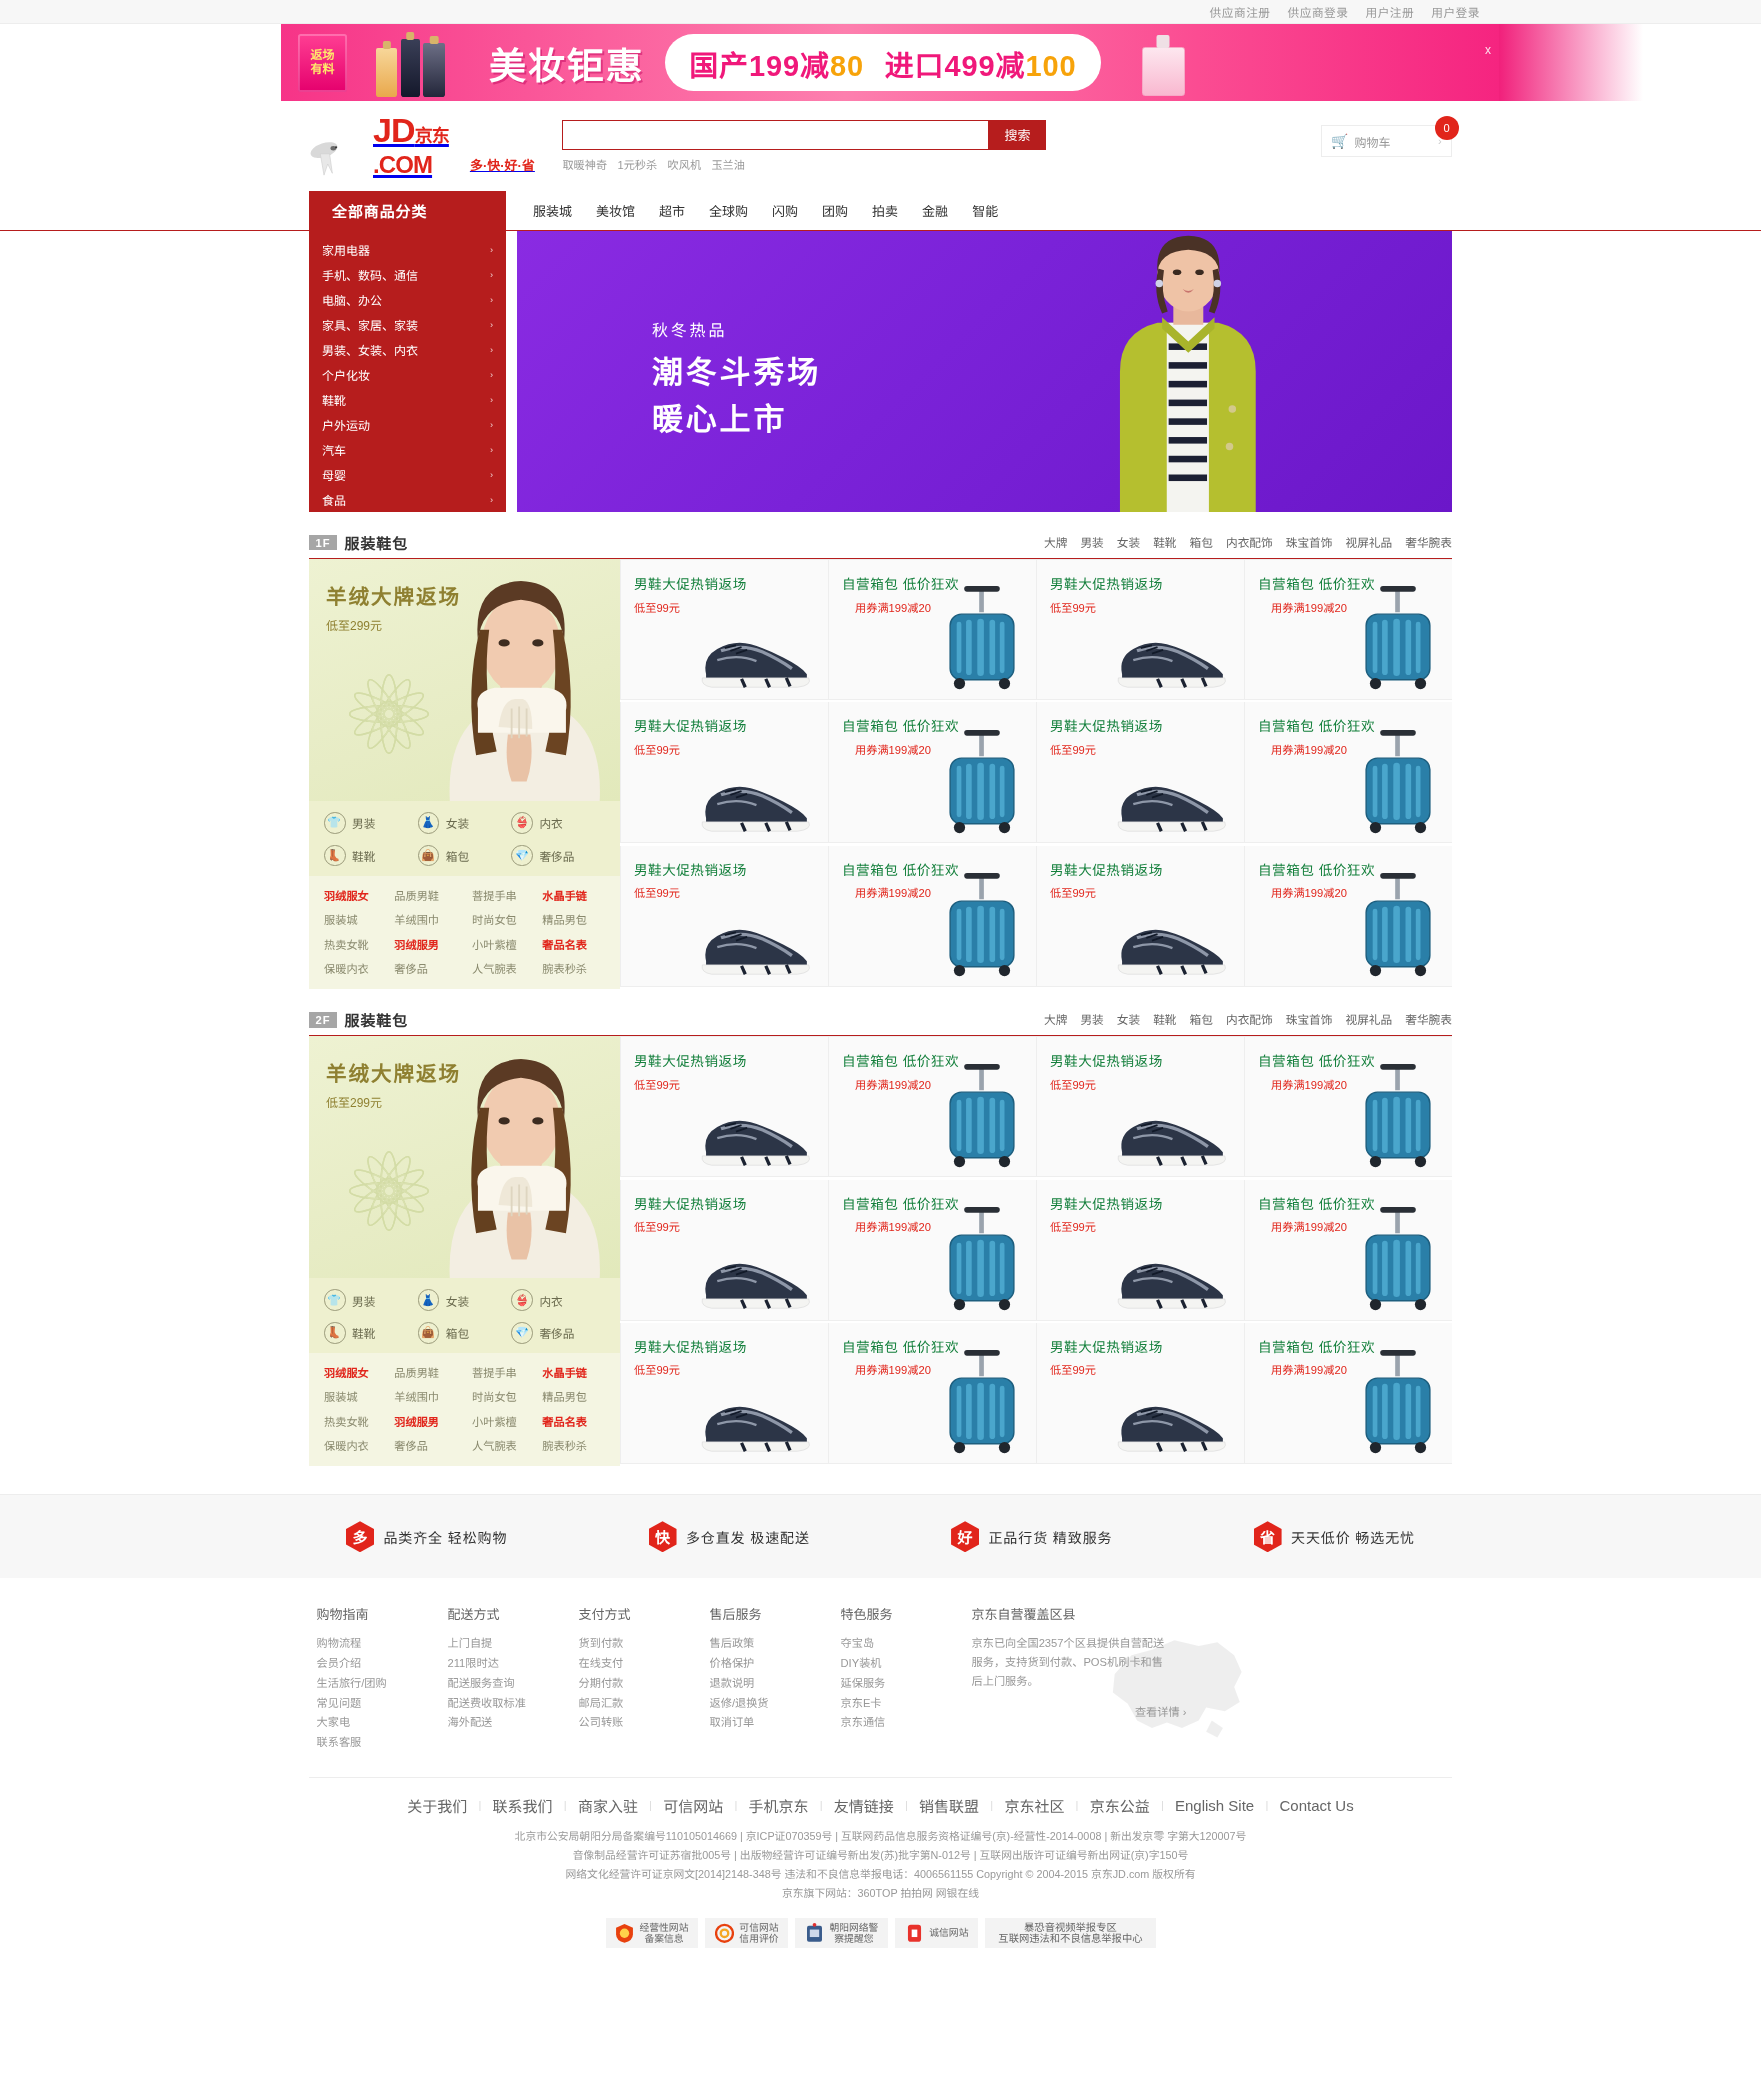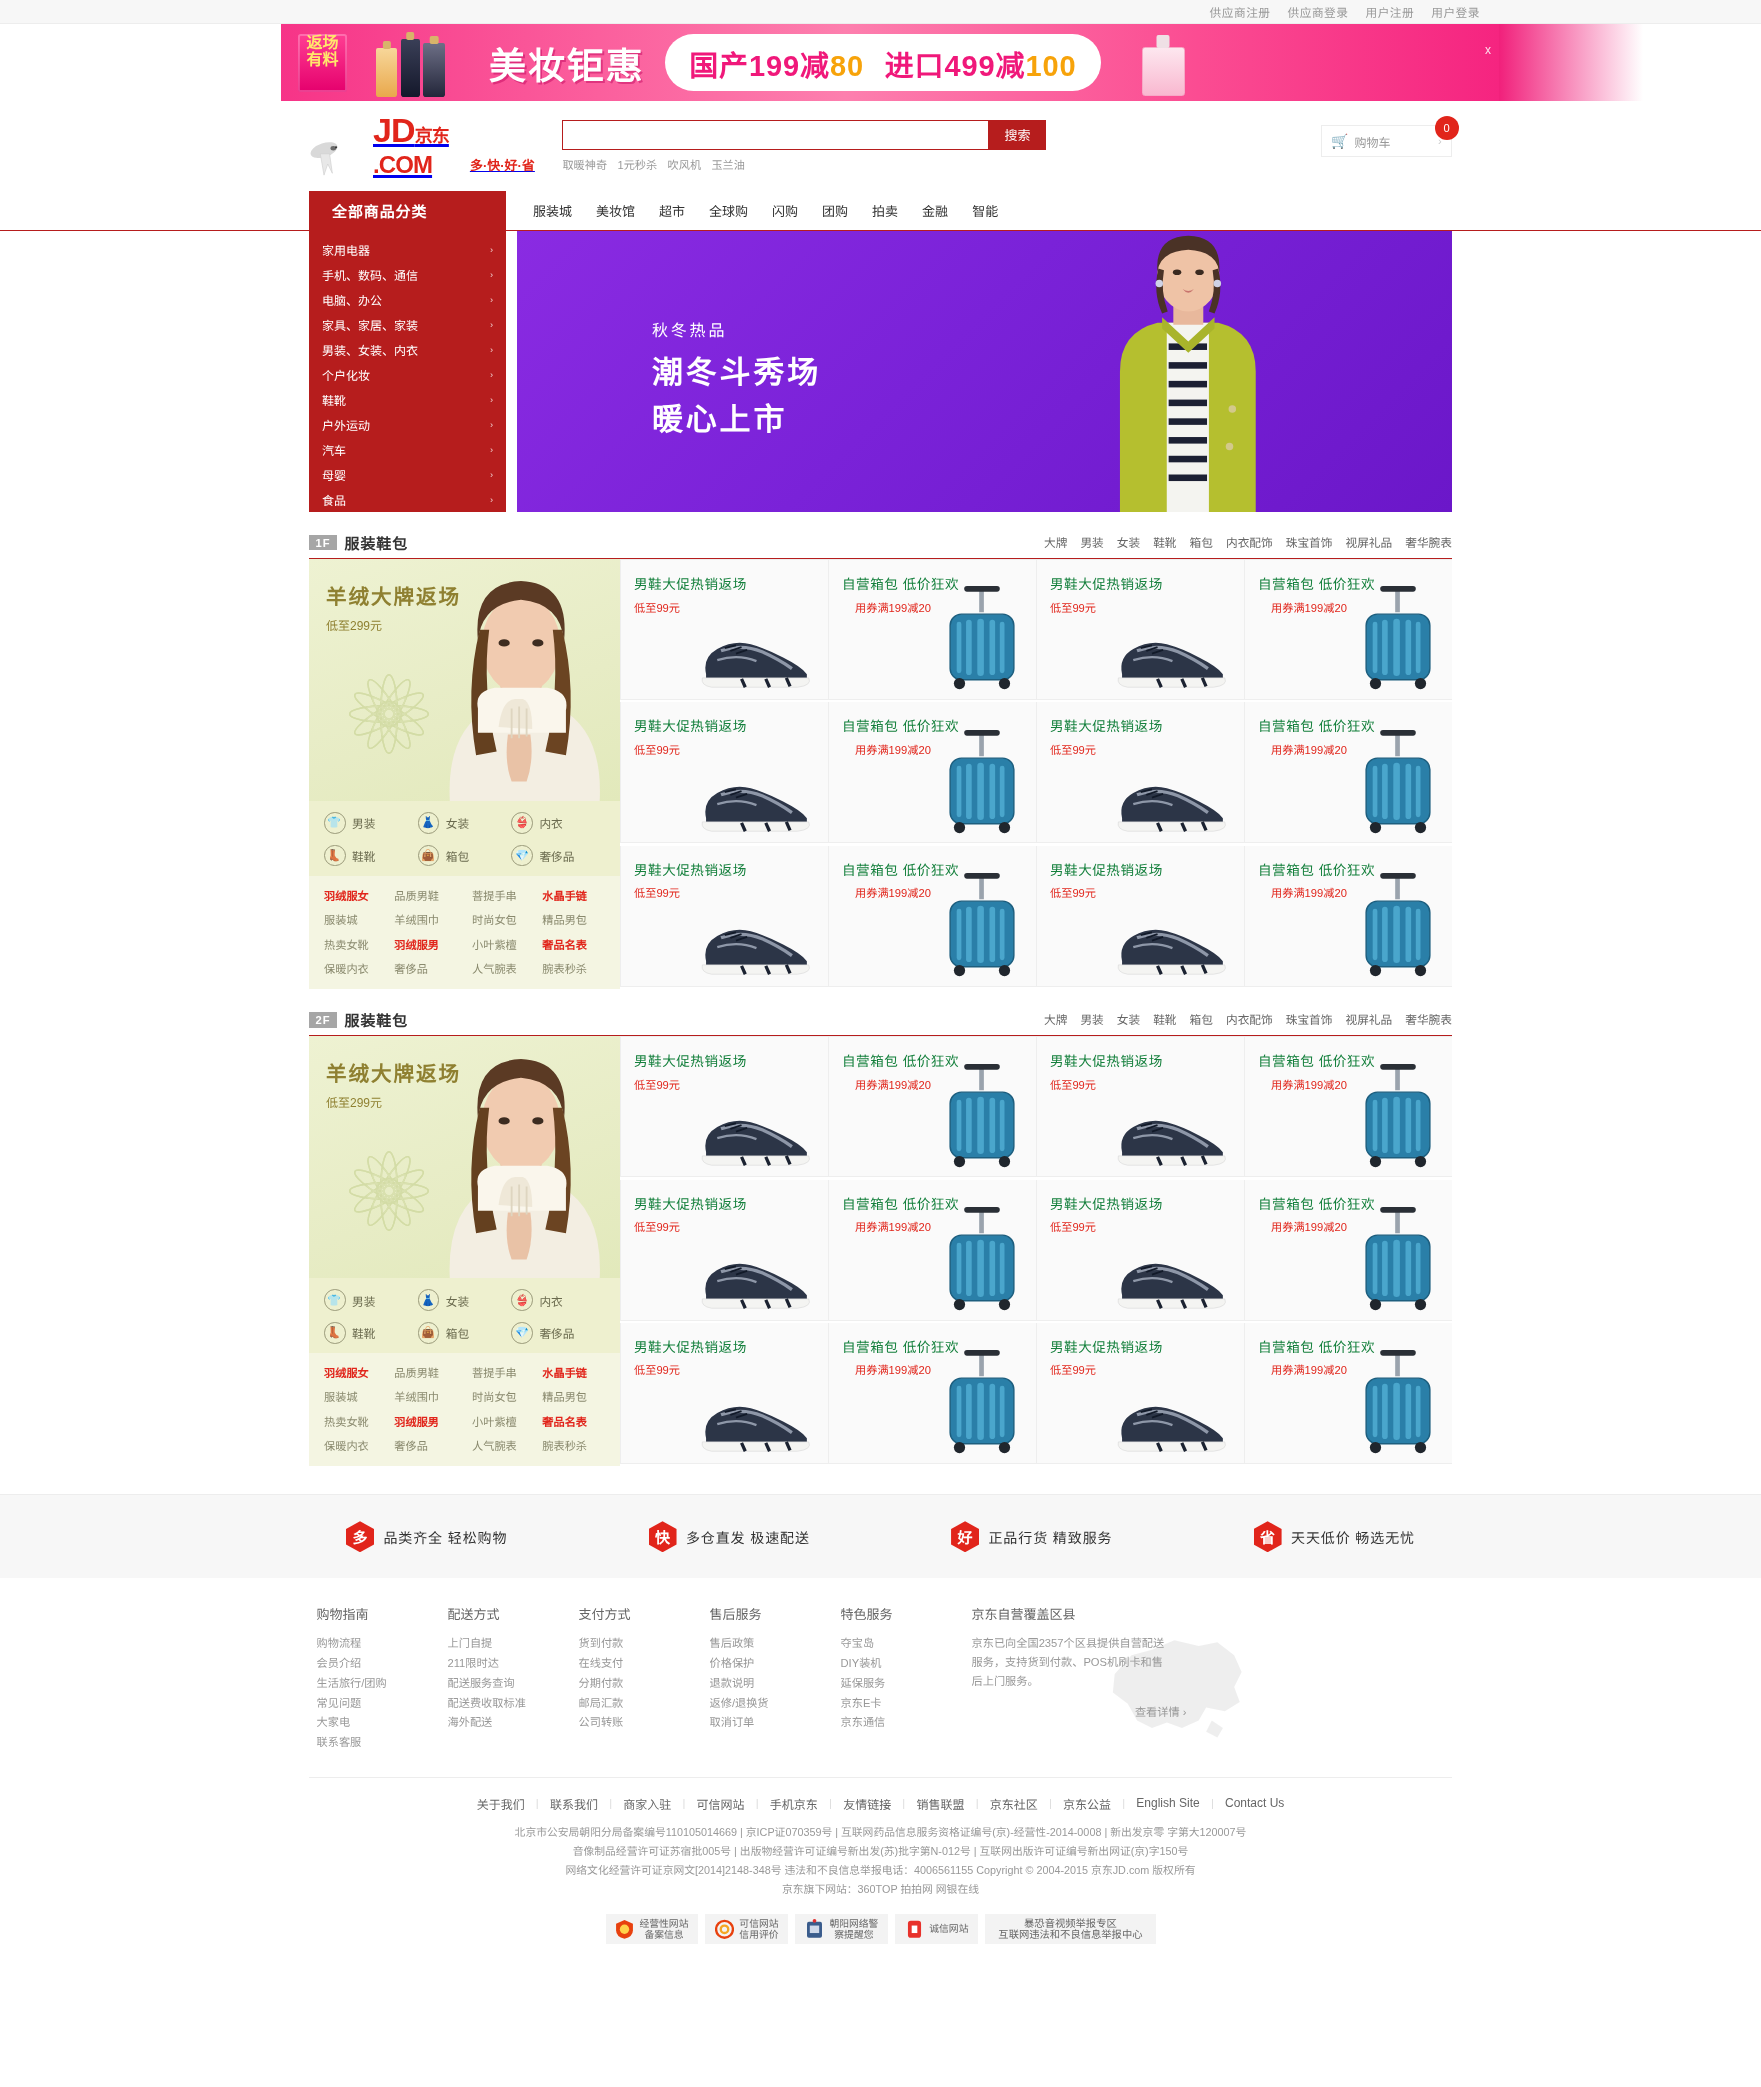--- a/index.html
+++ b/index.html
@@ -41,22 +41,22 @@
     width: 1761px; height: 100%;
     display: flex; align-items: center; position: relative;
   }
   .promo-left-pad { width: 281px; height: 100%; background:#fff; }
   .promo-right-pad { position:absolute; right:0; top:0; width:262px; height:100%;
      background: linear-gradient(90deg,#f1207b,#fff 55%); }
   .promo-badge {
     width: 49px; height: 58px; margin-left: 17px;
     background: linear-gradient(180deg,#ff3f93,#e5006d);
     border-radius: 2.8px;
-    display:flex; flex-direction:column; align-items:center; justify-content:flex-start;
-    color:#ffe86b; font-weight:bold; font-size:16px; line-height:1.1;
+    display:flex; flex-direction:column; align-items:center; justify-content:center;
+    color:#ffe86b; font-weight:bold; font-size:12px; line-height:1.1;
     box-shadow: 0 0 0 1.9px rgba(255,255,255,.25) inset;
     flex:none;
   }
   .promo-cosmetics {
     width: 112px; height: 69px; margin-left: 7.5px; flex:none;
     display:flex; align-items:flex-end; justify-content:center; gap:3.7px;
   }
   .bottle { border-radius: 1.9px 1.9px 2.8px 2.8px; position:relative; }
   .bottle::before { content:""; position:absolute; left:50%; transform:translateX(-50%);
      top:-6.6px; width:40%; height:7.5px; background:#d8b46a; border-radius:1.9px; }
@@ -242,21 +242,21 @@
   .fcol.map { width: 309px; position:relative; }
   .fcol h4 { font-size:13px; color:#666; font-weight:normal; margin-bottom:11.2px; }
   .fcol a { display:block; color:#999; text-decoration:none; font-size:11.2px; line-height:19.7px; }
   .map-card { position:relative; width:281px; }
   .map-shape { position:absolute; right:0; top:-3.7px; width:159px; height:112px; opacity:.25; }
   .map-text { position:relative; font-size:11.2px; color:#999; line-height:19px; width:197px; }
   .map-more { position:relative; margin-top:11.2px; font-size:11.2px; color:#999; width:215px; text-align:right; }
 
   .fbottom { border-top:0.9px solid #ededed; padding: 17px 0 9.4px; text-align:center; }
   .flinks { display:flex; justify-content:center; align-items:center; gap:0; flex-wrap:wrap; }
-  .flinks a { color:#666; text-decoration:none; font-size:12px; padding: 0 11.2px; }
+  .flinks a { color:#666; text-decoration:none; font-size:15px; padding: 0 11.2px; }
   .flinks .sep { color:#ddd; }
   .legal { margin-top: 11.2px; color:#999; font-size:10.8px; line-height: 19px; }
   .badges { display:flex; justify-content:center; gap:7.5px; margin-top: 15px; padding-bottom: 22.5px; }
   .badge {
     background:#f3f3f3; height:30px; display:flex; align-items:center; gap:5.6px;
     padding: 0 9.4px; font-size:9.8px; color:#666; line-height:11.2px;
   }
   .badge .bi { width:19px; height:20.6px; flex:none; display:flex; align-items:center; justify-content:center;}
   .badge.wide { font-size:10.3px; text-align:center; padding: 0 13px; }
 </style>

